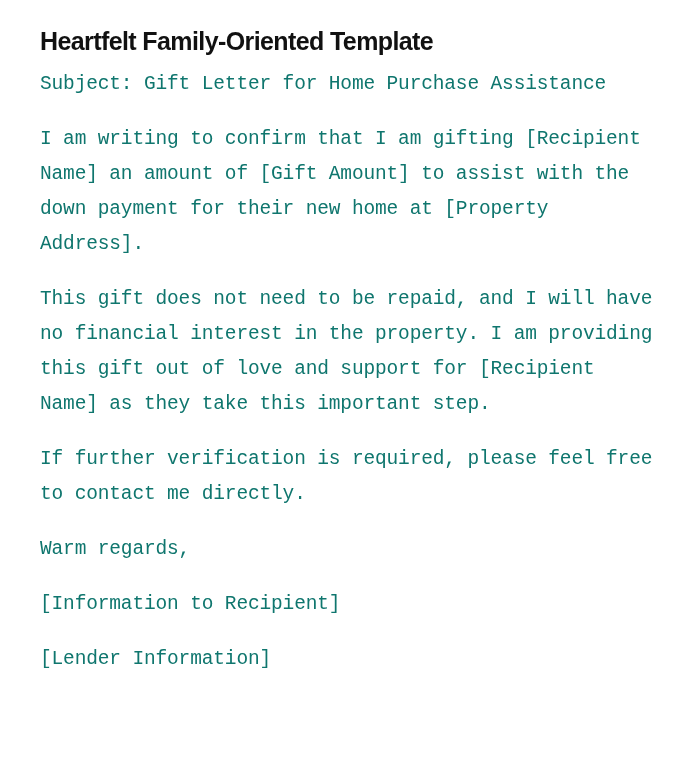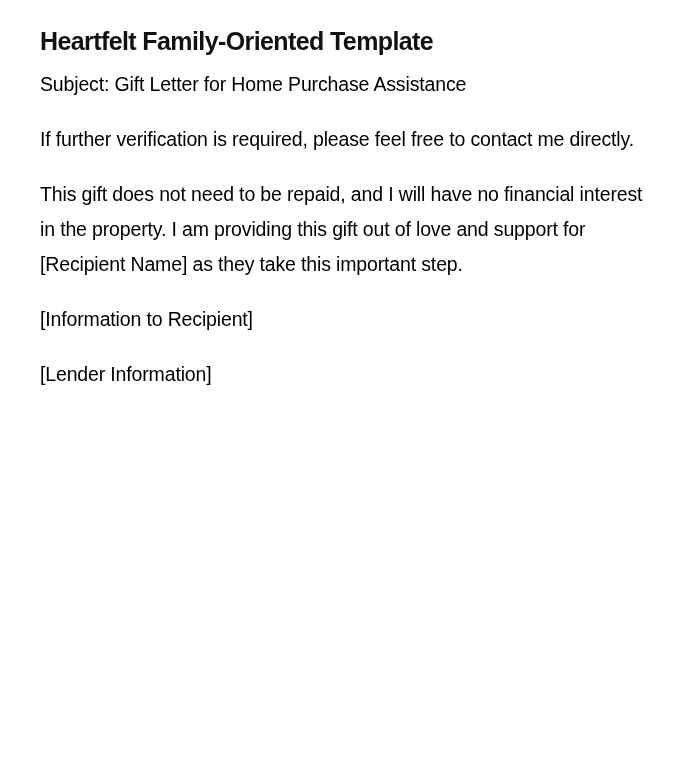--- a/index.html
+++ b/index.html
@@ -25,26 +25,29 @@
       letter-spacing: -0.6px;
       line-height: 34px;
       margin: 0 0 9px 0;
       color: #111111;
     }
     .para {
       font-size: 19.5px;
       line-height: 35px;
       margin: 0 0 20px 0;
       letter-spacing: -0.15px;
-      color: #000000;
+      color: #0f766e;
+      font-family: Liberation Mono, monospace;
     }
   </style>
 </head>
 <body>
 
 <div class="doc">
   <h1 class="title">Heartfelt Family-Oriented Template</h1>
   <p class="para">Subject: Gift Letter for Home Purchase Assistance</p>
+  <p class="para">I am writing to confirm that I am gifting [Recipient Name] an amount of [Gift Amount] to assist with the down payment for their new home at [Property Address].</p>
+  <p class="para">This gift does not need to be repaid, and I will have no financial interest in the property. I am providing this gift out of love and support for [Recipient Name] as they take this important step.</p>
   <p class="para">If further verification is required, please feel free to contact me directly.</p>
-  <p class="para">This gift does not need to be repaid, and I will have no financial interest in the property. I am providing this gift out of love and support for [Recipient Name] as they take this important step.</p>
+  <p class="para">Warm regards,</p>
   <p class="para">[Information to Recipient]</p>
   <p class="para">[Lender Information]</p>
 </div>
 
 </body></html>

